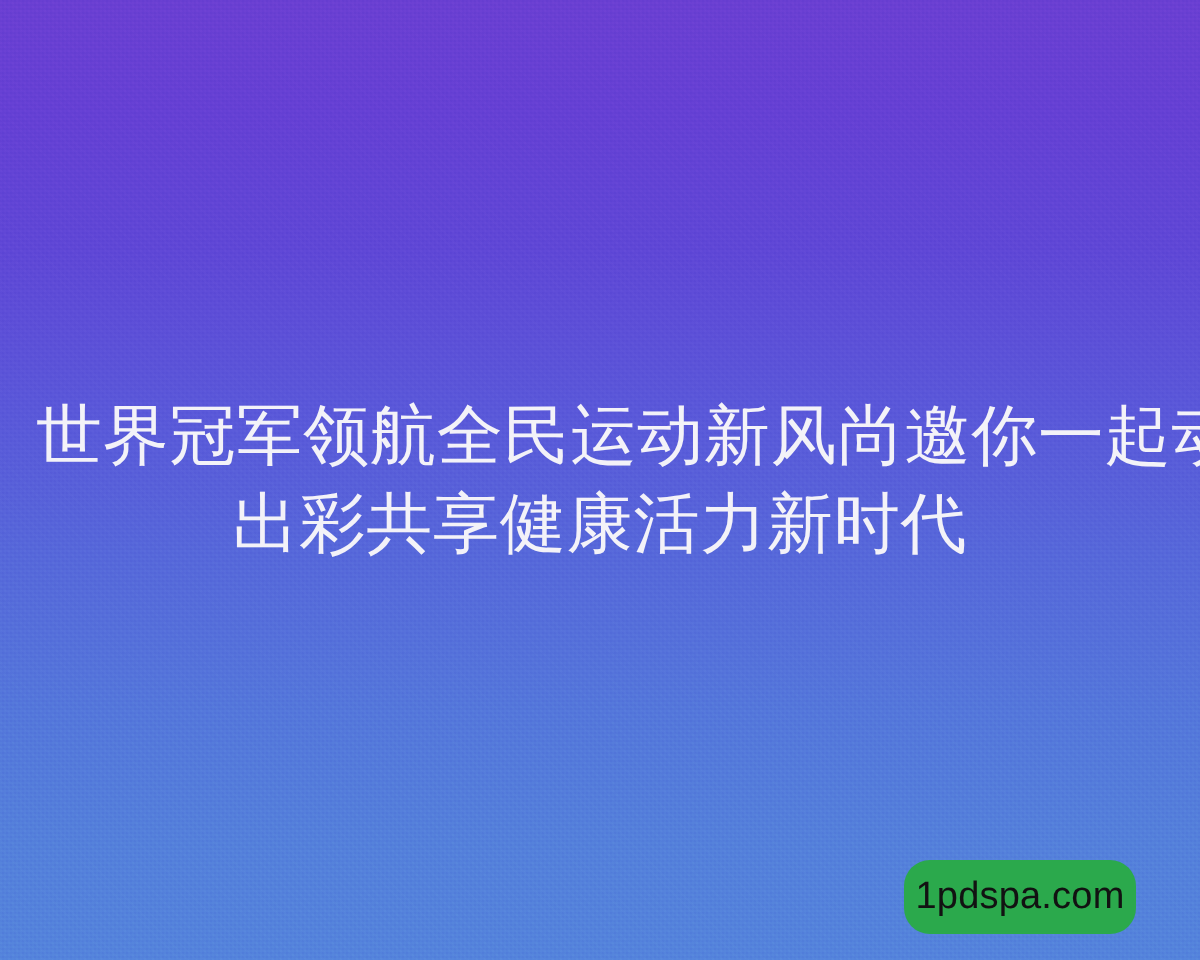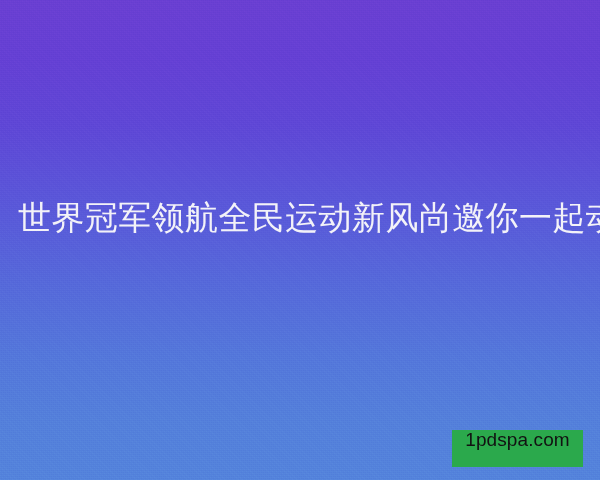--- a/index.html
+++ b/index.html
@@ -66,43 +66,46 @@
   }
   #headline .line {
     display: block;
     white-space: nowrap;
   }
 
   #watermark {
     position: absolute;
     left: 452px;
     top: 430px;
-    width: 131px;
+    width: 116px;
     height: 37px;
     background: #2ba94c;
     display: flex;
+    align-items: center;
     justify-content: center;
+    border-radius: 13px;
   }
   #watermark .wm-text {
     color: #121212;
     font-size: 19px;
     line-height: 19px;
     letter-spacing: 0.1px;
     font-weight: 400;
     white-space: nowrap;
   }
 </style>
 </head>
 <body>
 
 <div id="banner">
 
   <div id="noise"></div>
 
   <div id="headline">
     <span class="line">世界冠军领航全民运动新风尚邀你一起动</span>
+    <span class="line">出彩共享健康活力新时代</span>
   </div>
 
   <div id="watermark">
     <span class="wm-text">1pdspa.com</span>
   </div>
 
 </div>
 
 </body></html>

